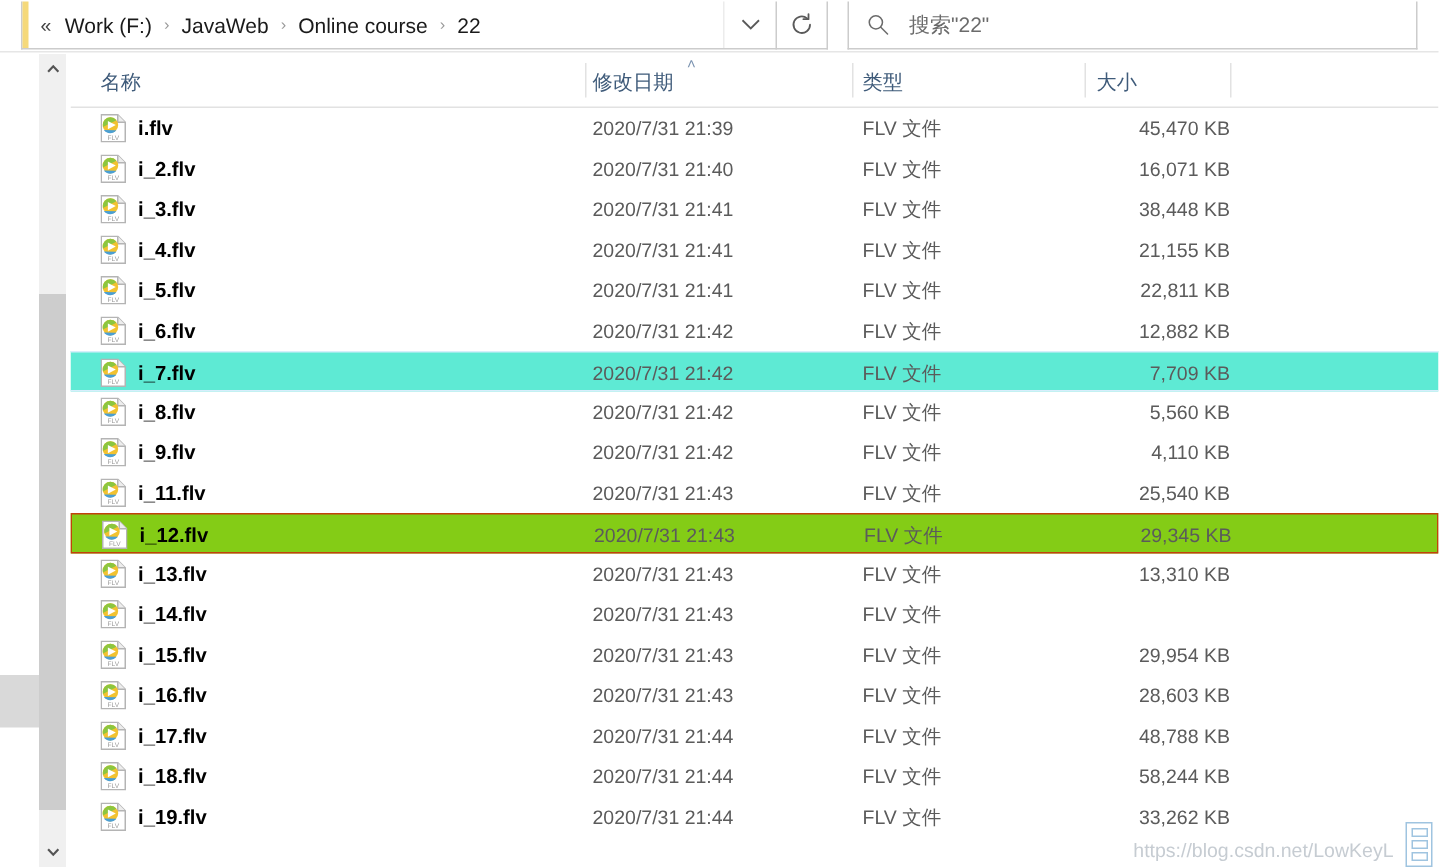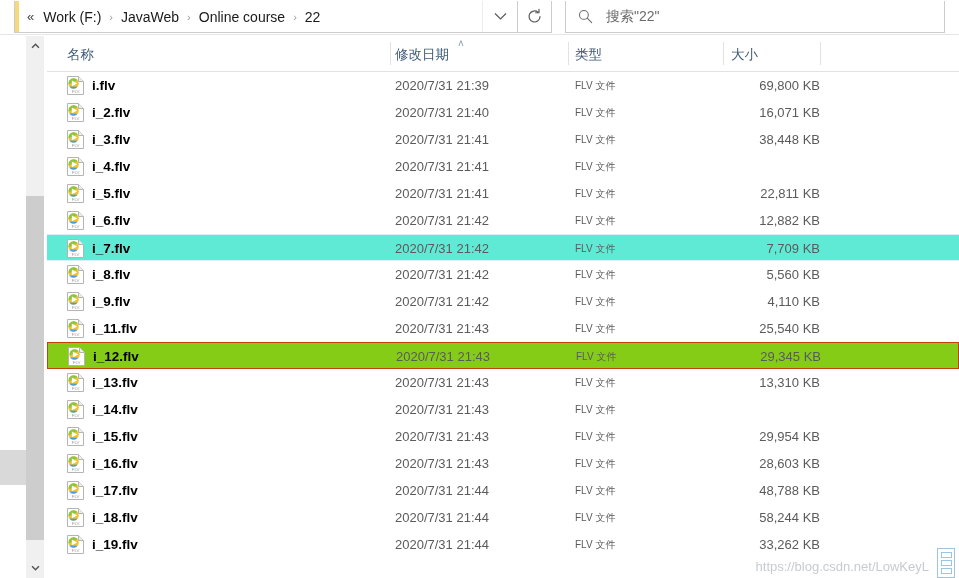--- a/index.html
+++ b/index.html
@@ -222,21 +222,21 @@
     align-items: center;
     font-size: 13px;
     color: #5b5b5b;
   }
   .cell-type {
     position: absolute;
     left: 528px; top: 0;
     height: 27px;
     display: flex;
     align-items: center;
-    font-size: 10px;
+    font-size: 13px;
     color: #5b5b5b;
   }
   .cell-size {
     position: absolute;
     left: 636px; top: 0;
     width: 137px;
     height: 27px;
     display: flex;
     align-items: center;
     justify-content: flex-end;
@@ -360,21 +360,21 @@
               <circle cx="6.6" cy="7.4" r="5.2" fill="#f2c230"></circle>
               <path d="M1.6 8.6 A5.2 5.2 0 0 1 6.6 2.2 A5.2 5.2 0 0 1 10.6 4.1 Z" fill="#8cc63f"></path>
               <path d="M2.2 10.6 A5.2 5.2 0 0 0 10.6 10.8 Z" fill="#4a9fd4"></path>
               <path d="M4.9 4.6 L10.2 7.4 L4.9 10.2 Z" fill="#ffffff"></path>
               <text x="8.6" y="17.3" font-family="Liberation Sans, sans-serif" font-size="4.4" fill="#9a9a9a" text-anchor="middle">FLV</text>
             </svg></span>
           <span class="fname">i.flv</span>
         </div>
         <div class="cell-date">2020/7/31 21:39</div>
         <div class="cell-type">FLV 文件</div>
-        <div class="cell-size">69,800 KB</div>
+        <div class="cell-size">45,470 KB</div>
       </div>
       <div class="row">
         <div class="cell-name">
           <span class="flvicon"><svg width="17" height="19" viewBox="0 0 17 19">
               <path d="M0.5 0.5 H11.5 L16.5 5.5 V18.5 H0.5 Z" fill="#ffffff" stroke="#b4b4b4" stroke-width="1"></path>
               <path d="M11.5 0.5 V5.5 H16.5" fill="#ededed" stroke="#b4b4b4" stroke-width="1"></path>
               <circle cx="6.6" cy="7.4" r="5.2" fill="#f2c230"></circle>
               <path d="M1.6 8.6 A5.2 5.2 0 0 1 6.6 2.2 A5.2 5.2 0 0 1 10.6 4.1 Z" fill="#8cc63f"></path>
               <path d="M2.2 10.6 A5.2 5.2 0 0 0 10.6 10.8 Z" fill="#4a9fd4"></path>
               <path d="M4.9 4.6 L10.2 7.4 L4.9 10.2 Z" fill="#ffffff"></path>
@@ -411,20 +411,21 @@
               <circle cx="6.6" cy="7.4" r="5.2" fill="#f2c230"></circle>
               <path d="M1.6 8.6 A5.2 5.2 0 0 1 6.6 2.2 A5.2 5.2 0 0 1 10.6 4.1 Z" fill="#8cc63f"></path>
               <path d="M2.2 10.6 A5.2 5.2 0 0 0 10.6 10.8 Z" fill="#4a9fd4"></path>
               <path d="M4.9 4.6 L10.2 7.4 L4.9 10.2 Z" fill="#ffffff"></path>
               <text x="8.6" y="17.3" font-family="Liberation Sans, sans-serif" font-size="4.4" fill="#9a9a9a" text-anchor="middle">FLV</text>
             </svg></span>
           <span class="fname">i_4.flv</span>
         </div>
         <div class="cell-date">2020/7/31 21:41</div>
         <div class="cell-type">FLV 文件</div>
+        <div class="cell-size">21,155 KB</div>
       </div>
       <div class="row">
         <div class="cell-name">
           <span class="flvicon"><svg width="17" height="19" viewBox="0 0 17 19">
               <path d="M0.5 0.5 H11.5 L16.5 5.5 V18.5 H0.5 Z" fill="#ffffff" stroke="#b4b4b4" stroke-width="1"></path>
               <path d="M11.5 0.5 V5.5 H16.5" fill="#ededed" stroke="#b4b4b4" stroke-width="1"></path>
               <circle cx="6.6" cy="7.4" r="5.2" fill="#f2c230"></circle>
               <path d="M1.6 8.6 A5.2 5.2 0 0 1 6.6 2.2 A5.2 5.2 0 0 1 10.6 4.1 Z" fill="#8cc63f"></path>
               <path d="M2.2 10.6 A5.2 5.2 0 0 0 10.6 10.8 Z" fill="#4a9fd4"></path>
               <path d="M4.9 4.6 L10.2 7.4 L4.9 10.2 Z" fill="#ffffff"></path>

